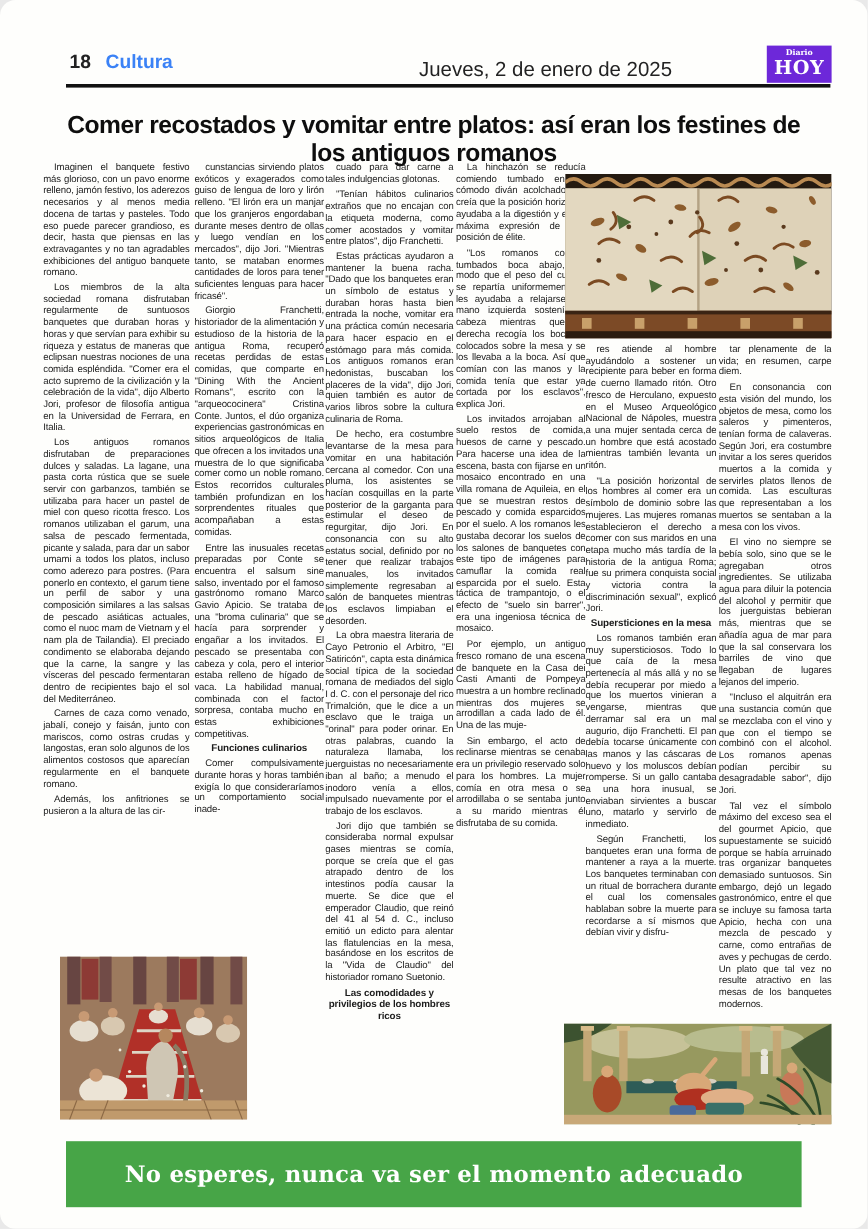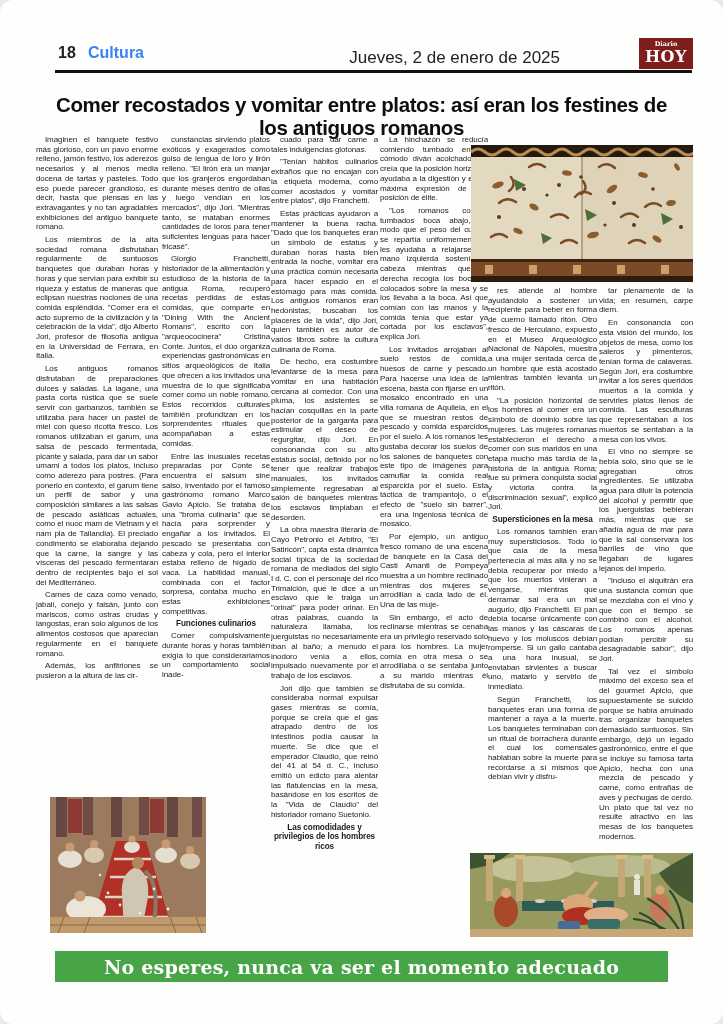--- a/index.html
+++ b/index.html
@@ -2,21 +2,21 @@
 <html lang="es"><head>
 <meta charset="utf-8">
 <style>
   html,body{margin:0;padding:0;background:#e9e9e9;}
   #page{position:relative;width:723px;height:1024px;margin:0 auto;background:#fefefc;
         font-family:"Liberation Sans",sans-serif;color:#1c1c1c;overflow:hidden;border-radius:13px;}
   
   .pagenum{position:absolute;left:58px;top:44px;font-size:16px;font-weight:bold;color:#222;}
   .section{position:absolute;left:88px;top:44px;font-size:16px;font-weight:bold;color:#3b82f6;}
   .date{position:absolute;right:163px;top:48px;font-size:17px;color:#222;}
-  .logo{position:absolute;right:30px;top:38px;width:54px;height:31px;background:#7f1d1d;
+  .logo{position:absolute;right:30px;top:38px;width:54px;height:31px;background:#6d28d9;
         color:#fff;text-align:center;font-family:"DejaVu Serif",serif;}
   .logo .small{display:block;font-size:6.5px;font-weight:bold;line-height:8px;padding-top:2px;}
   .logo .big{display:block;font-size:16px;font-weight:bold;line-height:18px;letter-spacing:.5px;}
   .rule{position:absolute;left:55px;right:31px;top:70px;height:3px;background:#111;}
   .headline{position:absolute;left:40px;right:40px;top:79px;text-align:center;font-weight:bold;
             font-size:20.5px;line-height:1.13;letter-spacing:-0.4px;color:#0e0e0e;}
   
   .col{position:absolute;font-size:8px;line-height:9.7px;text-align:justify;overflow:hidden;
        letter-spacing:-0.1px;hyphens:auto;-webkit-hyphens:auto;}
   .col p{margin:0 0 3px;text-indent:9px;}
@@ -26,21 +26,21 @@
   #col3{left:271px;top:135px;width:107px;height:800px;}
   #col4{left:380px;top:135px;width:108px;height:800px;}
   #col5{left:488px;top:286px;width:109px;height:560px;}
   #col6{left:599px;top:286px;width:94px;height:560px;}
   
   .art{position:absolute;display:block;}
   #mosaic{left:471px;top:145px;width:222px;height:137px;}
   #painting-left{left:50px;top:797px;width:156px;height:136px;}
   #painting-right{left:470px;top:853px;width:223px;height:84px;}
   
-  .banner{position:absolute;left:55px;top:951px;width:613px;height:31px;background:#47a547;
+  .banner{position:absolute;left:55px;top:951px;width:613px;height:55px;background:#47a547;
           display:flex;align-items:center;justify-content:center;}
   .banner span{font-family:"DejaVu Serif",serif;font-weight:bold;font-size:19px;color:#ffffff;
                letter-spacing:.2px;}
 </style>
 </head>
 <body>
 
 <div id="page">
 
   <div class="pagenum">18</div>

